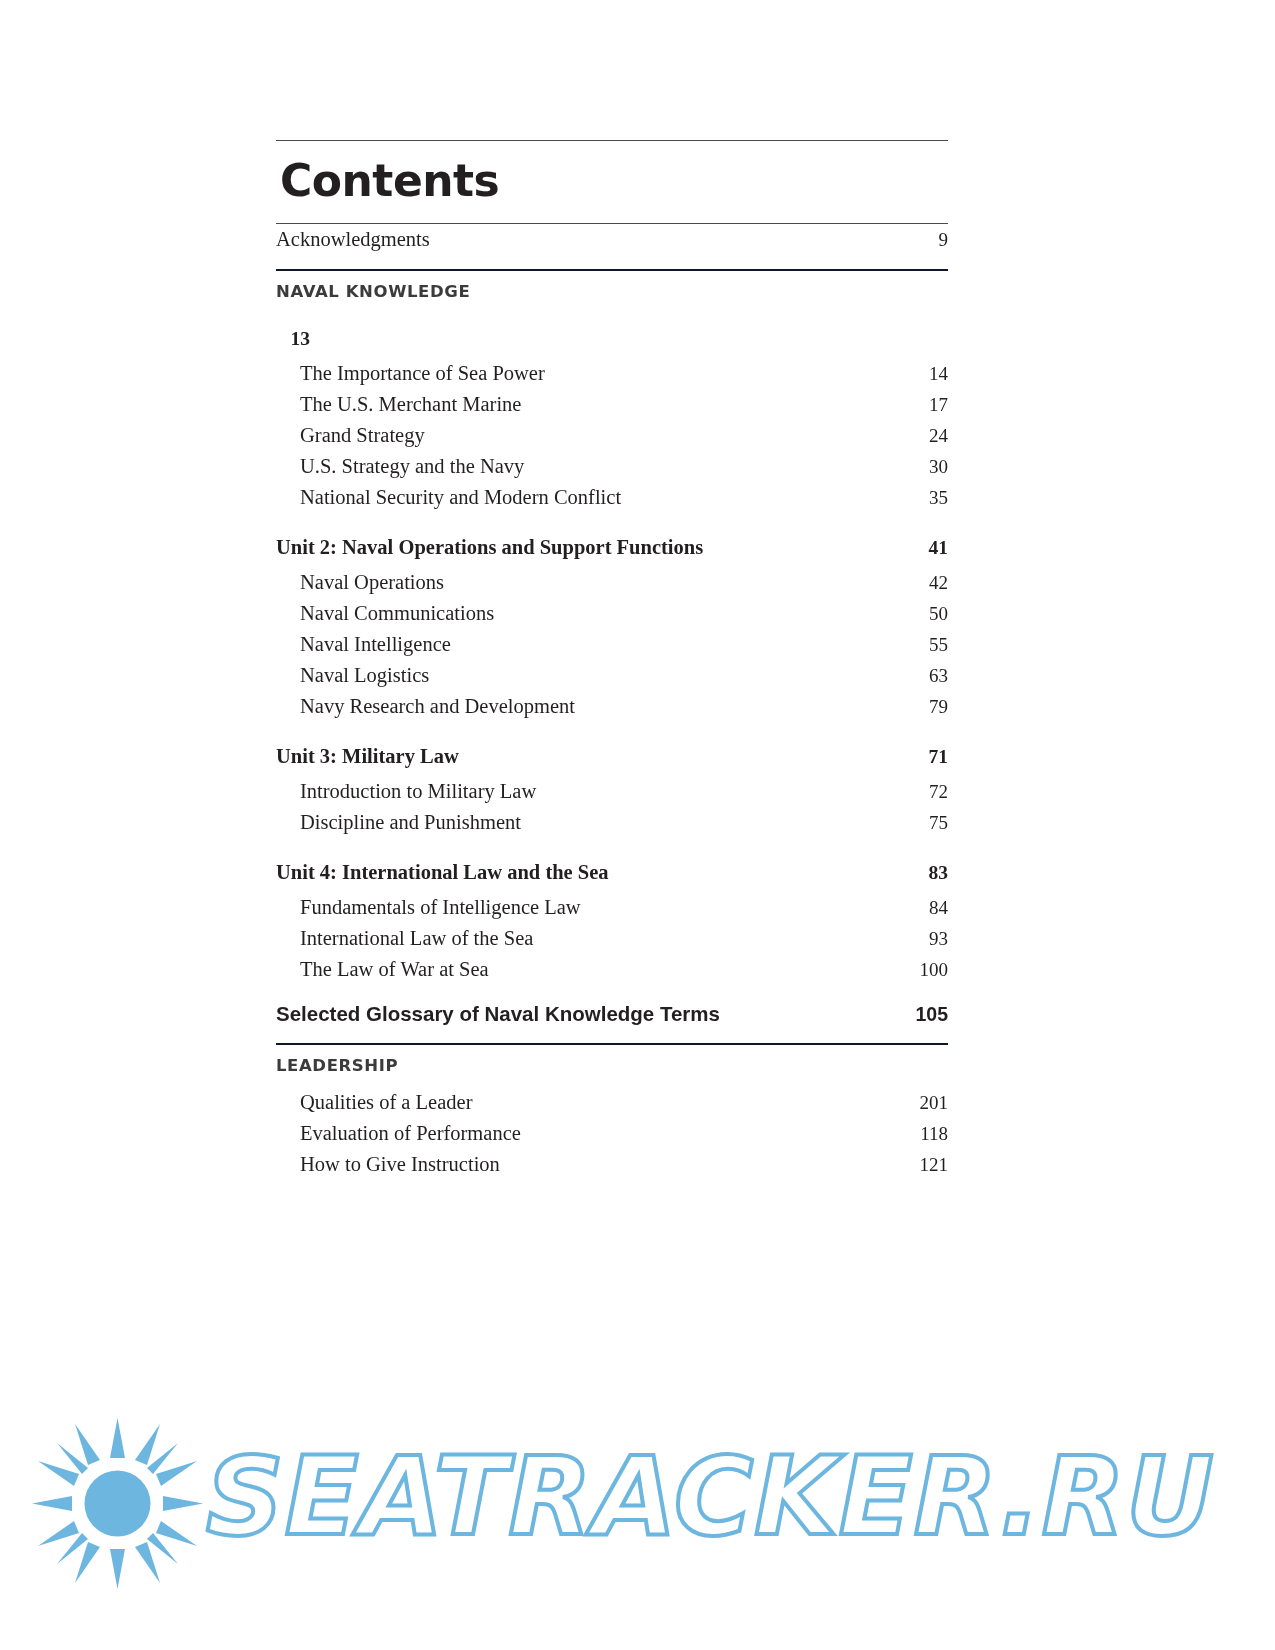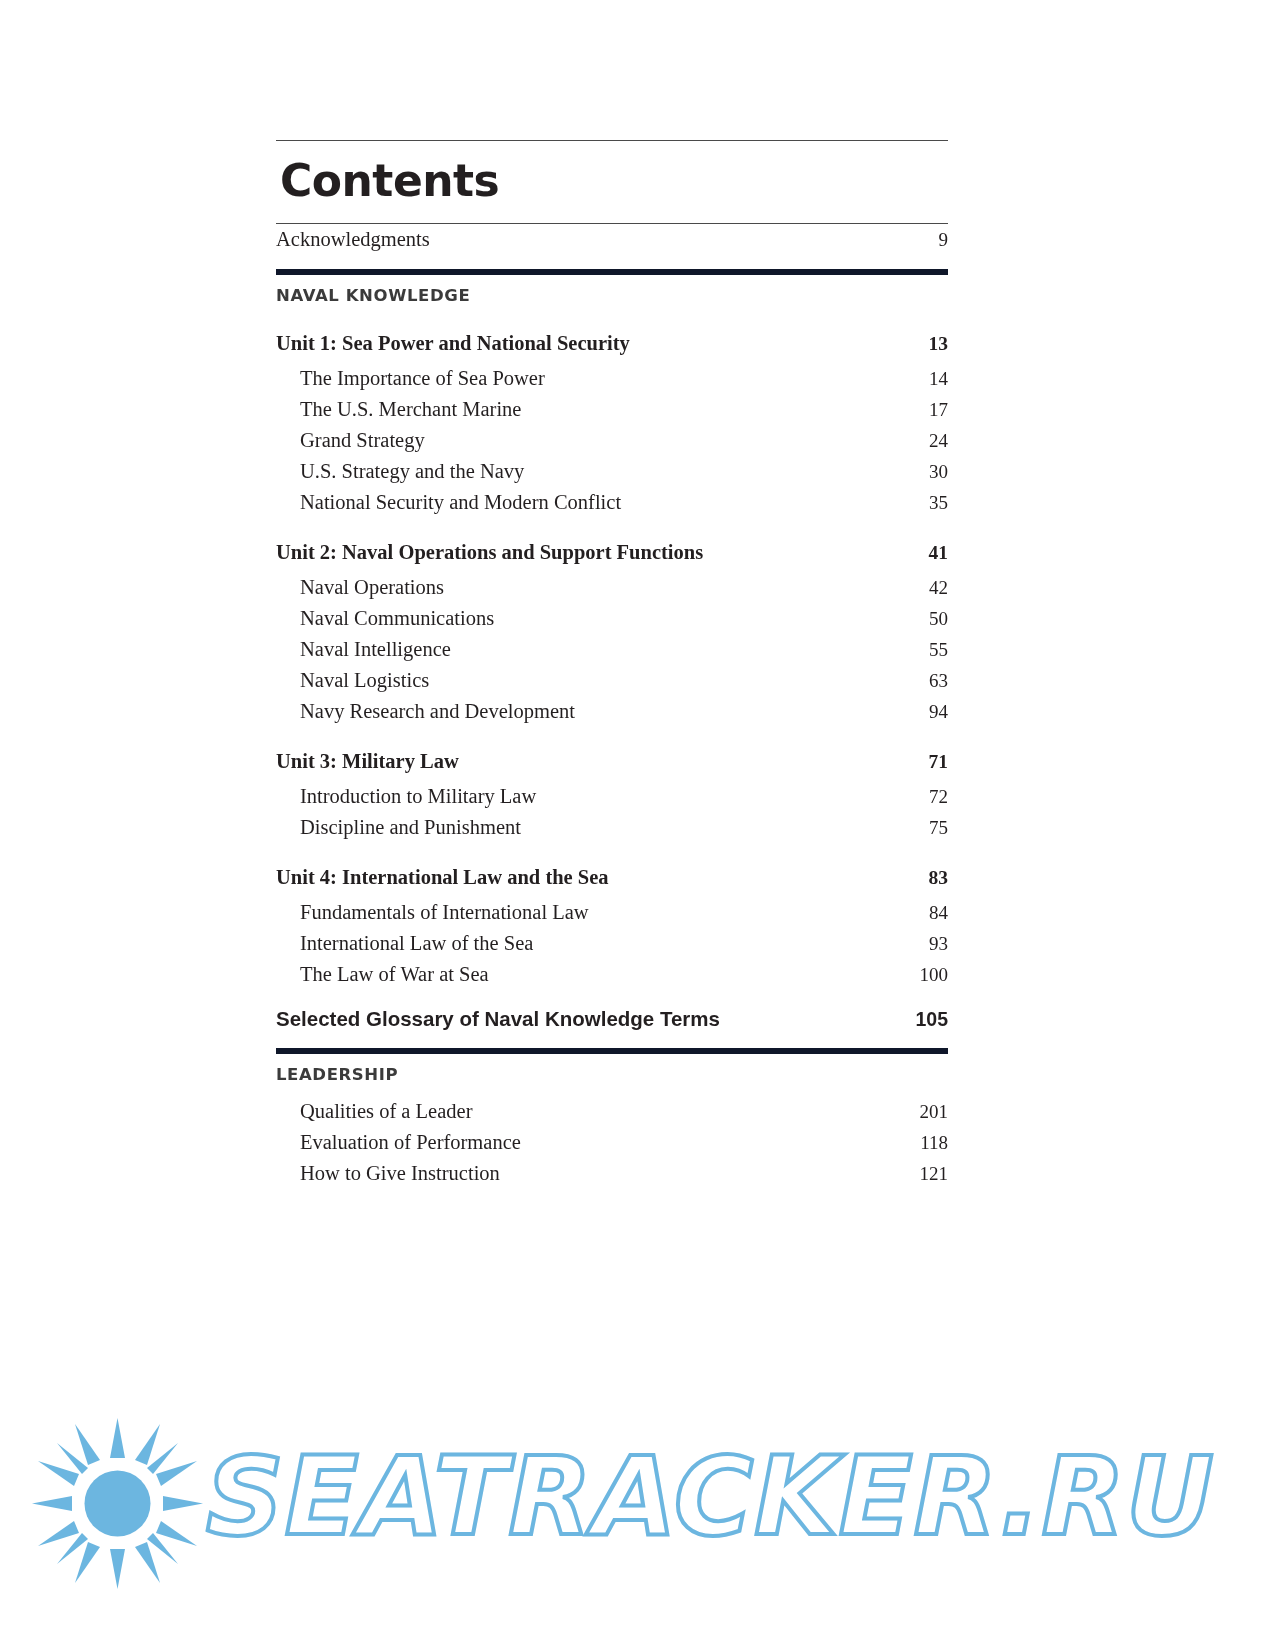--- a/index.html
+++ b/index.html
@@ -69,21 +69,21 @@
   }
   .row.front-matter .page-num {
     font-size: 19px;
   }
   .section-head {
     font-family: "DejaVu Sans", sans-serif;
     font-weight: bold;
     font-size: 16.5px;
     letter-spacing: 0.6px;
     color: #3b3b3b;
-    border-top: 6px solid #0f172a;
+    border-top: 2px solid #0f172a;
     padding-top: 11px;
     padding-bottom: 4px;
     margin-bottom: 8px;
   }
   .row.unit {
     font-family: "Liberation Serif", serif;
     font-weight: bold;
     font-size: 20.5px;
     line-height: 30px;
     padding-top: 11px;
@@ -162,21 +162,20 @@
     <div class="toc">
 
       <div class="row front-matter">
         <span class="label">Acknowledgments</span>
         <span class="page-num">9</span>
       </div>
 
       <div class="section-head">NAVAL KNOWLEDGE</div>
 
       <div class="row unit">
-        <span class="label">Unit 1: Sea Power and National Security</span>
         <span class="page-num">13</span>
       </div>
       <div class="row entry">
         <span class="label">The Importance of Sea Power</span>
         <span class="page-num">14</span>
       </div>
       <div class="row entry">
         <span class="label">The U.S. Merchant Marine</span>
         <span class="page-num">17</span>
       </div>
@@ -210,21 +209,21 @@
       <div class="row entry">
         <span class="label">Naval Intelligence</span>
         <span class="page-num">55</span>
       </div>
       <div class="row entry">
         <span class="label">Naval Logistics</span>
         <span class="page-num">63</span>
       </div>
       <div class="row entry">
         <span class="label">Navy Research and Development</span>
-        <span class="page-num">94</span>
+        <span class="page-num">79</span>
       </div>
 
       <div class="gap-sm"></div>
 
       <div class="row unit">
         <span class="label">Unit 3: Military Law</span>
         <span class="page-num">71</span>
       </div>
       <div class="row entry">
         <span class="label">Introduction to Military Law</span>
@@ -235,21 +234,21 @@
         <span class="page-num">75</span>
       </div>
 
       <div class="gap-sm"></div>
 
       <div class="row unit">
         <span class="label">Unit 4: International Law and the Sea</span>
         <span class="page-num">83</span>
       </div>
       <div class="row entry">
-        <span class="label">Fundamentals of International Law</span>
+        <span class="label">Fundamentals of Intelligence Law</span>
         <span class="page-num">84</span>
       </div>
       <div class="row entry">
         <span class="label">International Law of the Sea</span>
         <span class="page-num">93</span>
       </div>
       <div class="row entry">
         <span class="label">The Law of War at Sea</span>
         <span class="page-num">100</span>
       </div>

